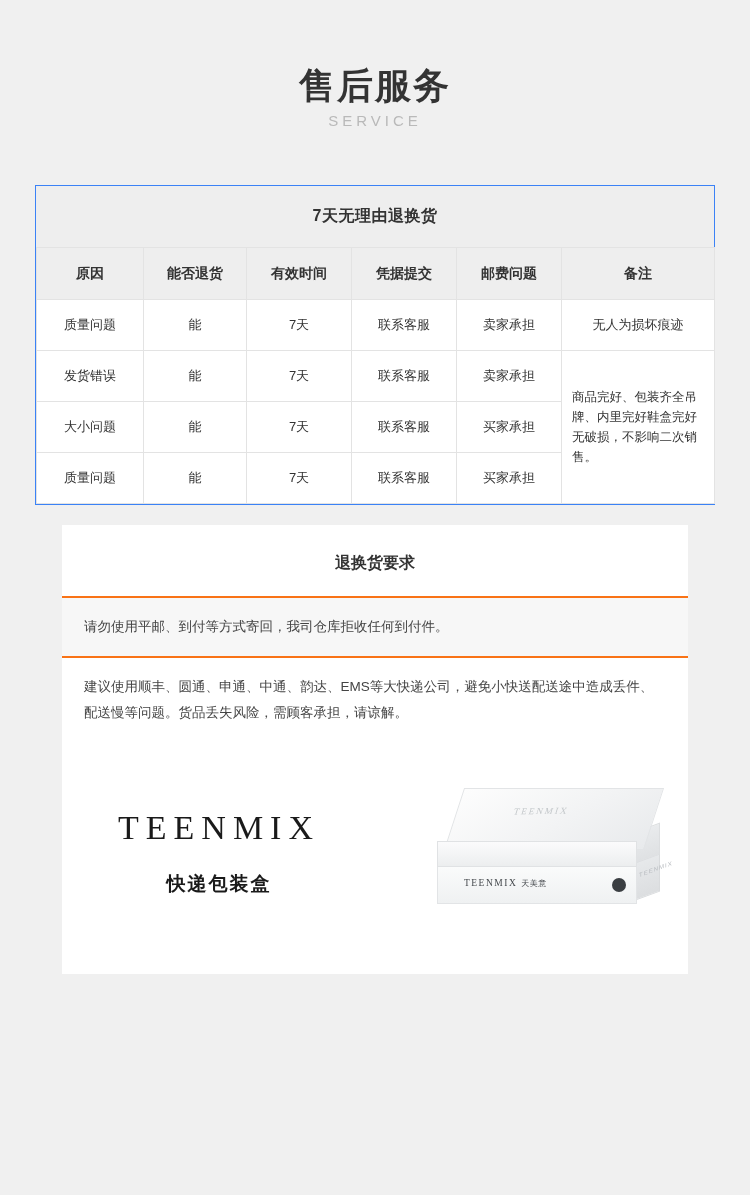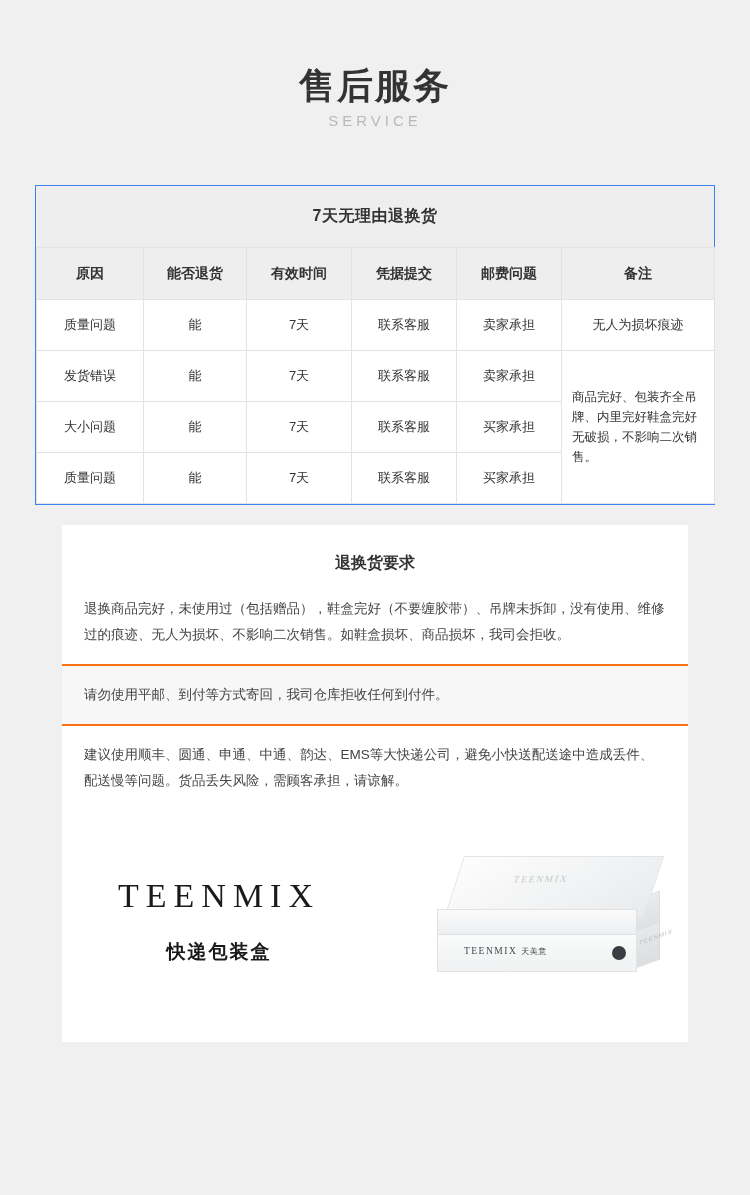--- a/index.html
+++ b/index.html
@@ -247,21 +247,20 @@
           <td>联系客服</td>
           <td>买家承担</td>
         </tr>
       </tbody>
     </table>
   </div>
 
   <div class="req-wrap">
     <div class="req-card">
       <div class="req-title">退换货要求</div>
-      <div class="req-block first">退换商品完好，未使用过（包括赠品），鞋盒完好（不要缠胶带）、吊牌未拆卸，没有使用、维修过的痕迹、无人为损坏、不影响二次销售。如鞋盒损坏、商品损坏，我司会拒收。</div>
       <div class="req-block alt">请勿使用平邮、到付等方式寄回，我司仓库拒收任何到付件。</div>
       <div class="req-block">建议使用顺丰、圆通、申通、中通、韵达、EMS等大快递公司，避免小快送配送途中造成丢件、配送慢等问题。货品丢失风险，需顾客承担，请谅解。</div>
 
       <div class="brand-area">
         <div class="brand-left">
           <div class="brand-name">TEENMIX</div>
           <div class="brand-caption">快递包装盒</div>
         </div>
         <div class="brand-right">
           <div class="shoebox">

